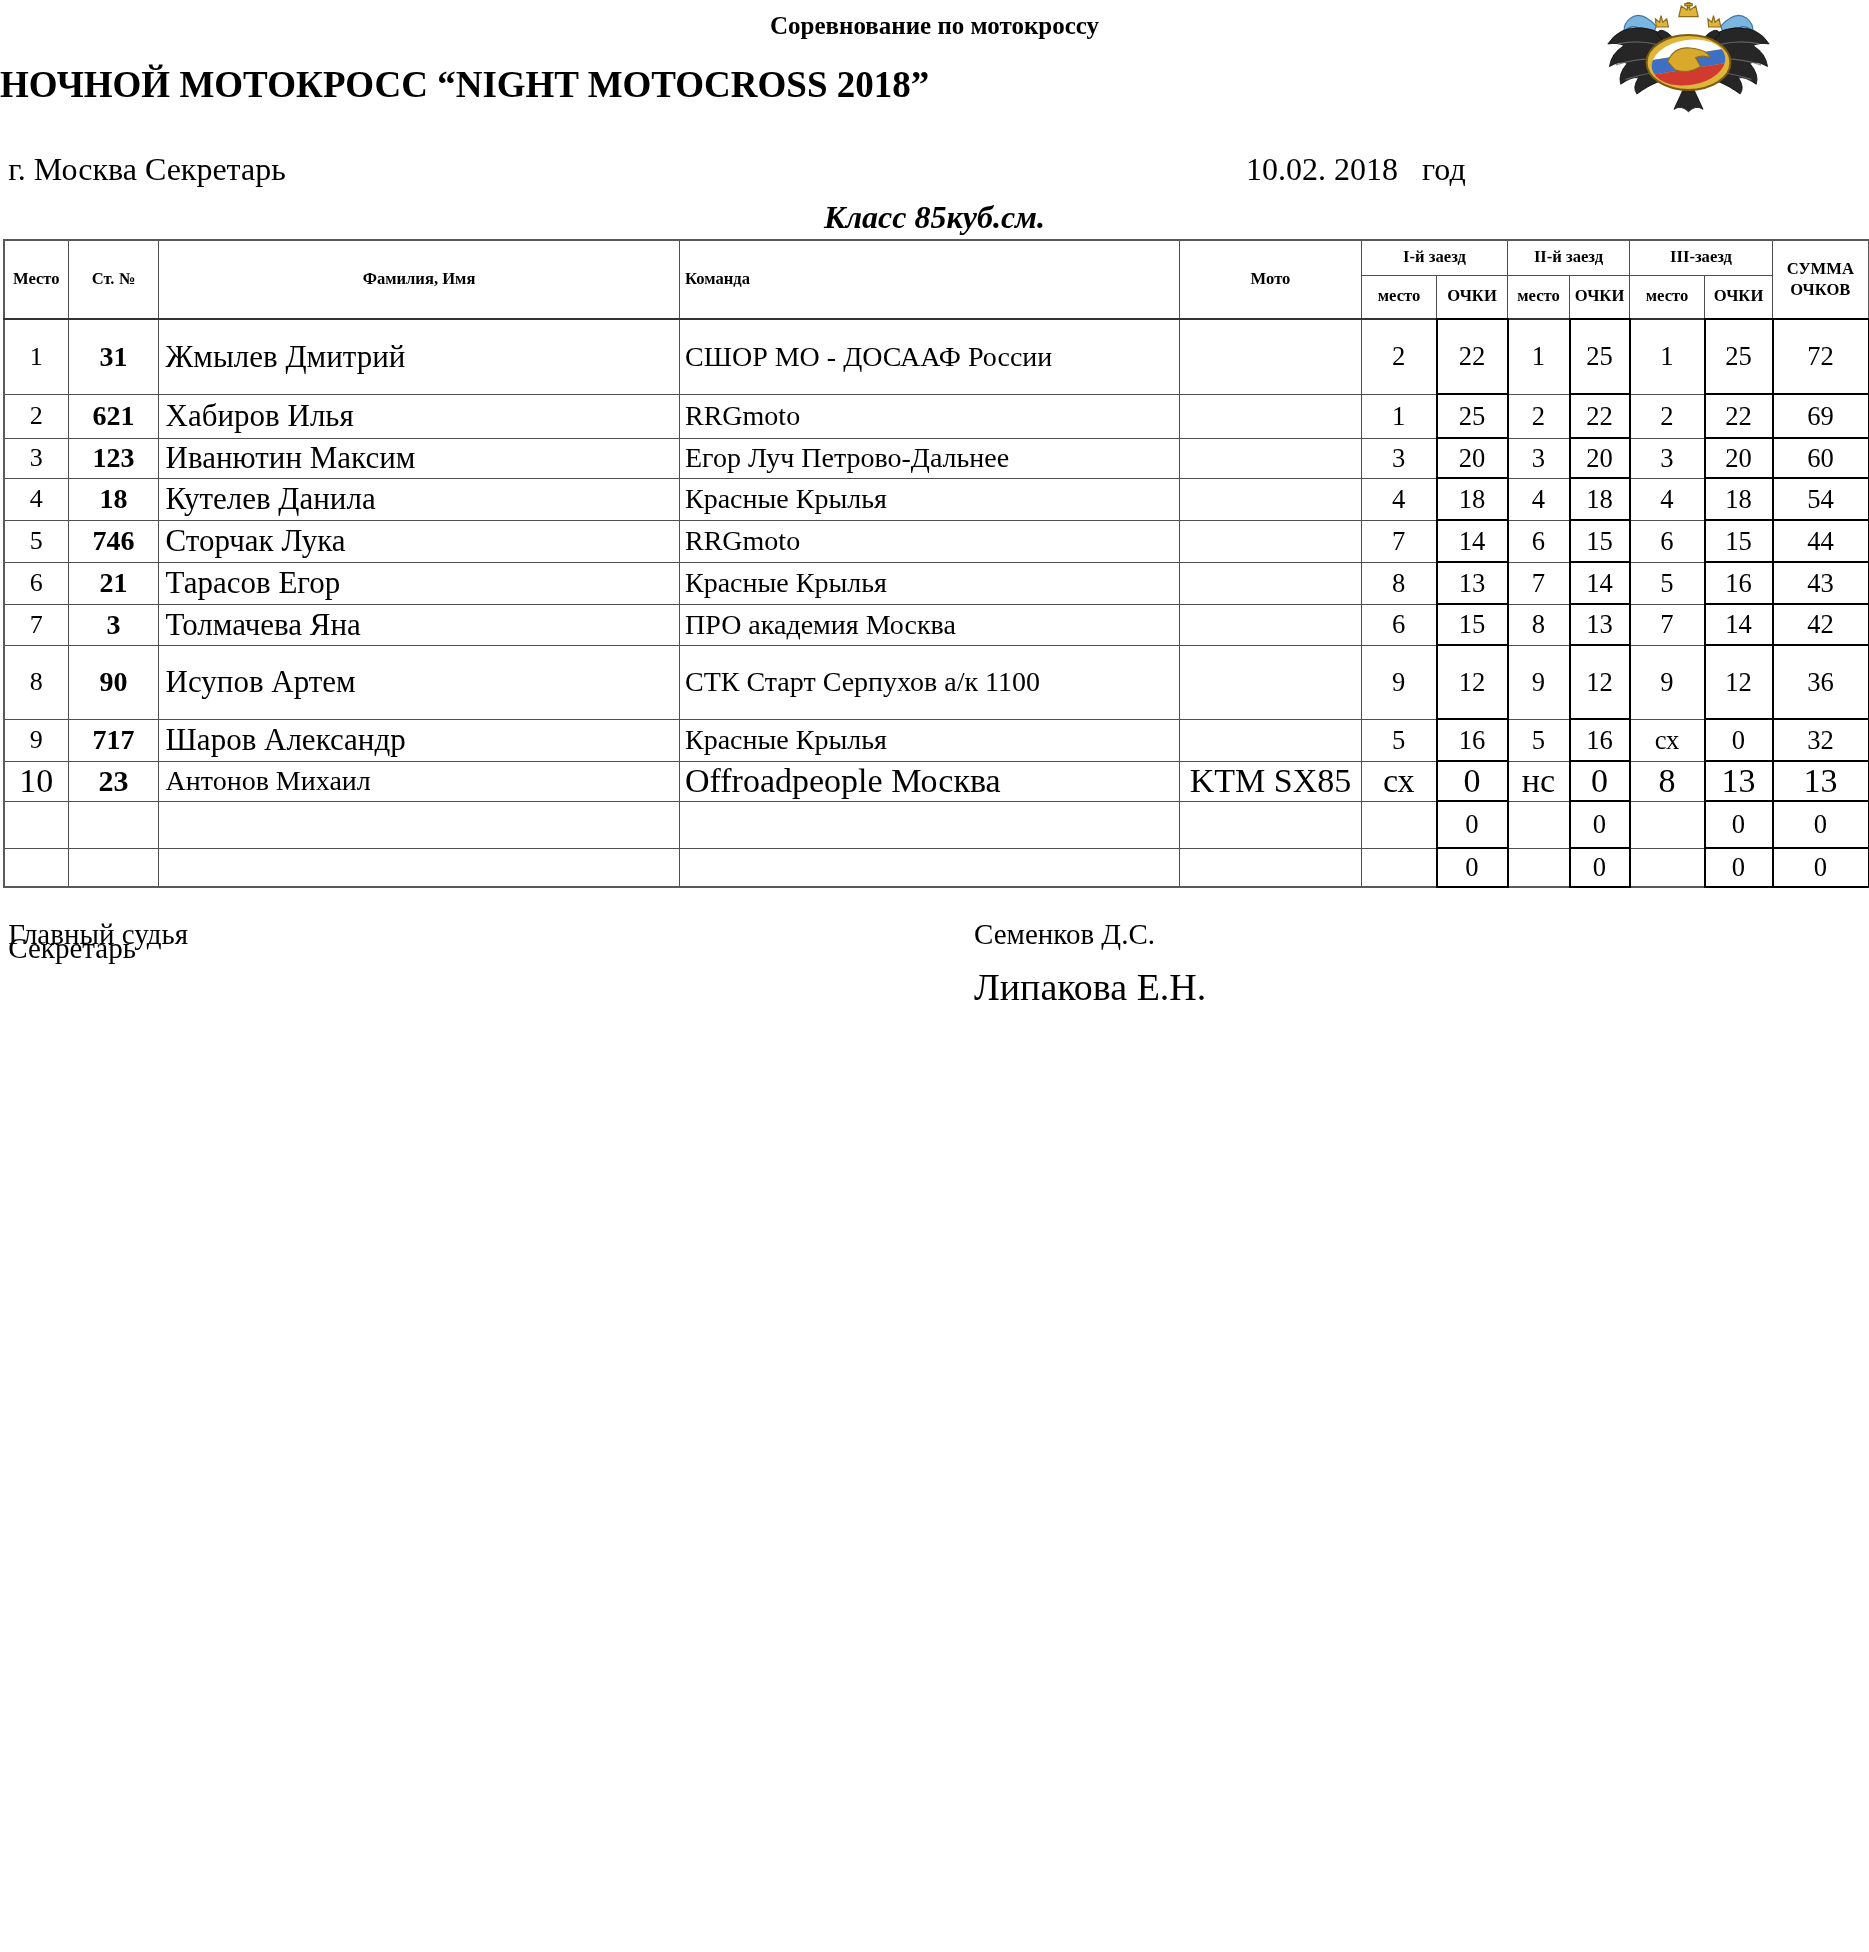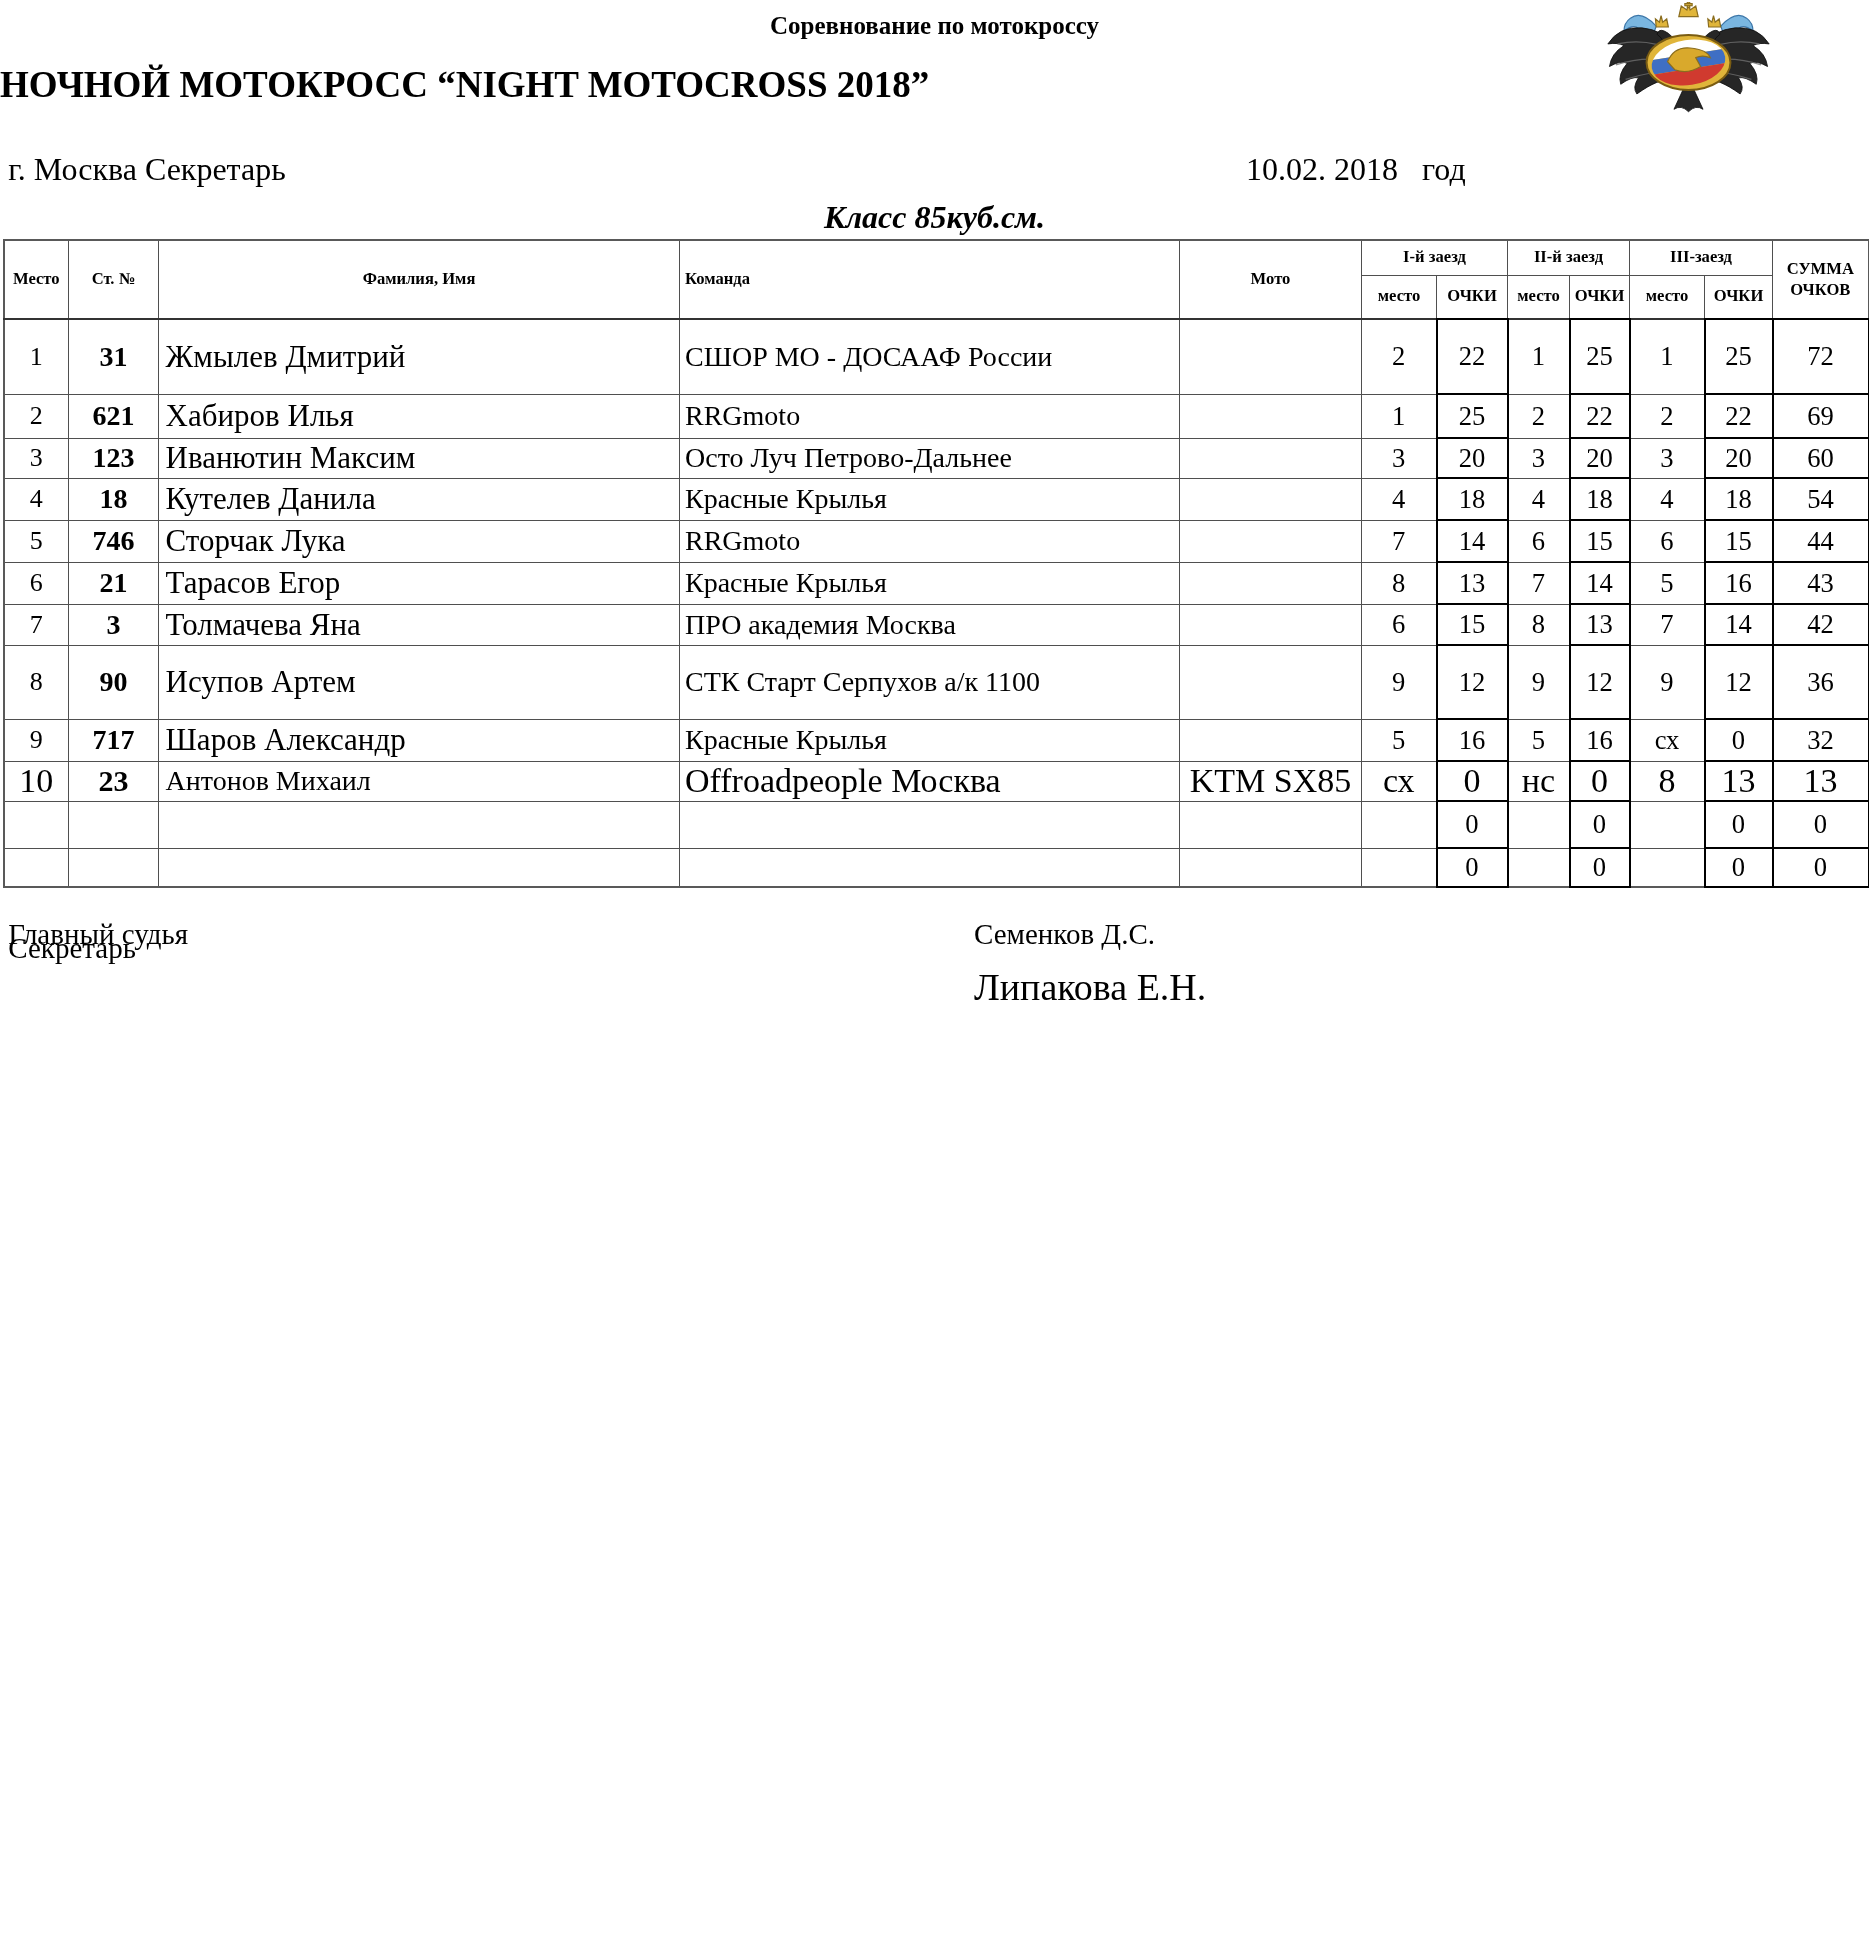--- a/index.html
+++ b/index.html
@@ -169,21 +169,21 @@
           <td class="c-rp"><span>2</span></td>
           <td class="c-pts"><span>22</span></td>
           <td class="c-rp"><span>2</span></td>
           <td class="c-pts"><span>22</span></td>
           <td class="c-total"><span>69</span></td>
         </tr>
         <tr style="height: 40px;">
           <td class="c-place"><span>3</span></td>
           <td class="c-num"><span>123</span></td>
           <td class="c-name"><span>Иванютин Максим</span></td>
-          <td class="c-team"><span>Осто Луч Петрово-Дальнее</span></td>
+          <td class="c-team"><span>Егор Луч Петрово-Дальнее</span></td>
           <td class="c-moto"><span></span></td>
           <td class="c-rp"><span>3</span></td>
           <td class="c-pts"><span>20</span></td>
           <td class="c-rp"><span>3</span></td>
           <td class="c-pts"><span>20</span></td>
           <td class="c-rp"><span>3</span></td>
           <td class="c-pts"><span>20</span></td>
           <td class="c-total"><span>60</span></td>
         </tr>
         <tr style="height: 42px;">

